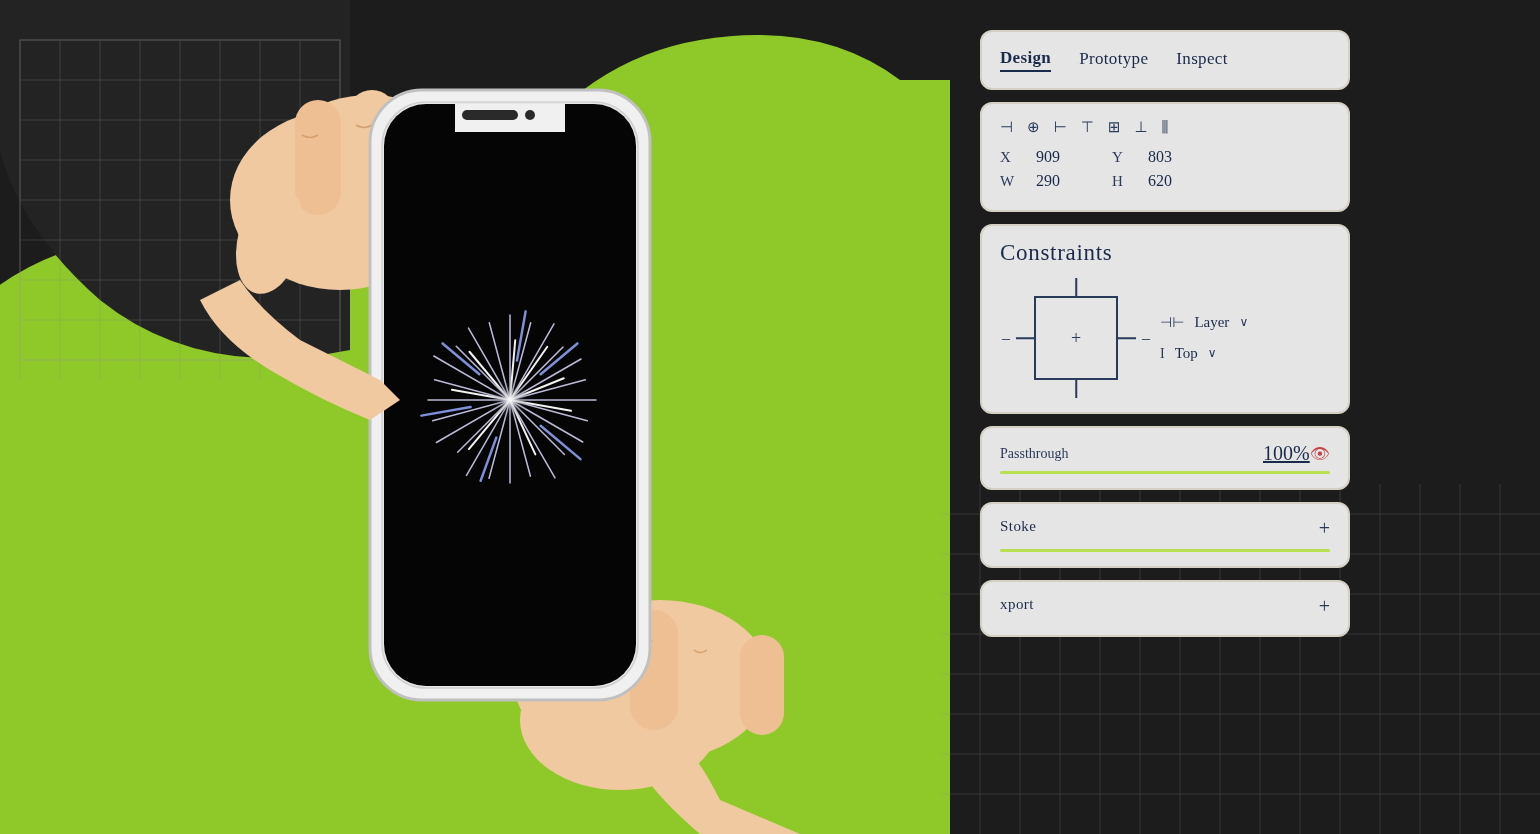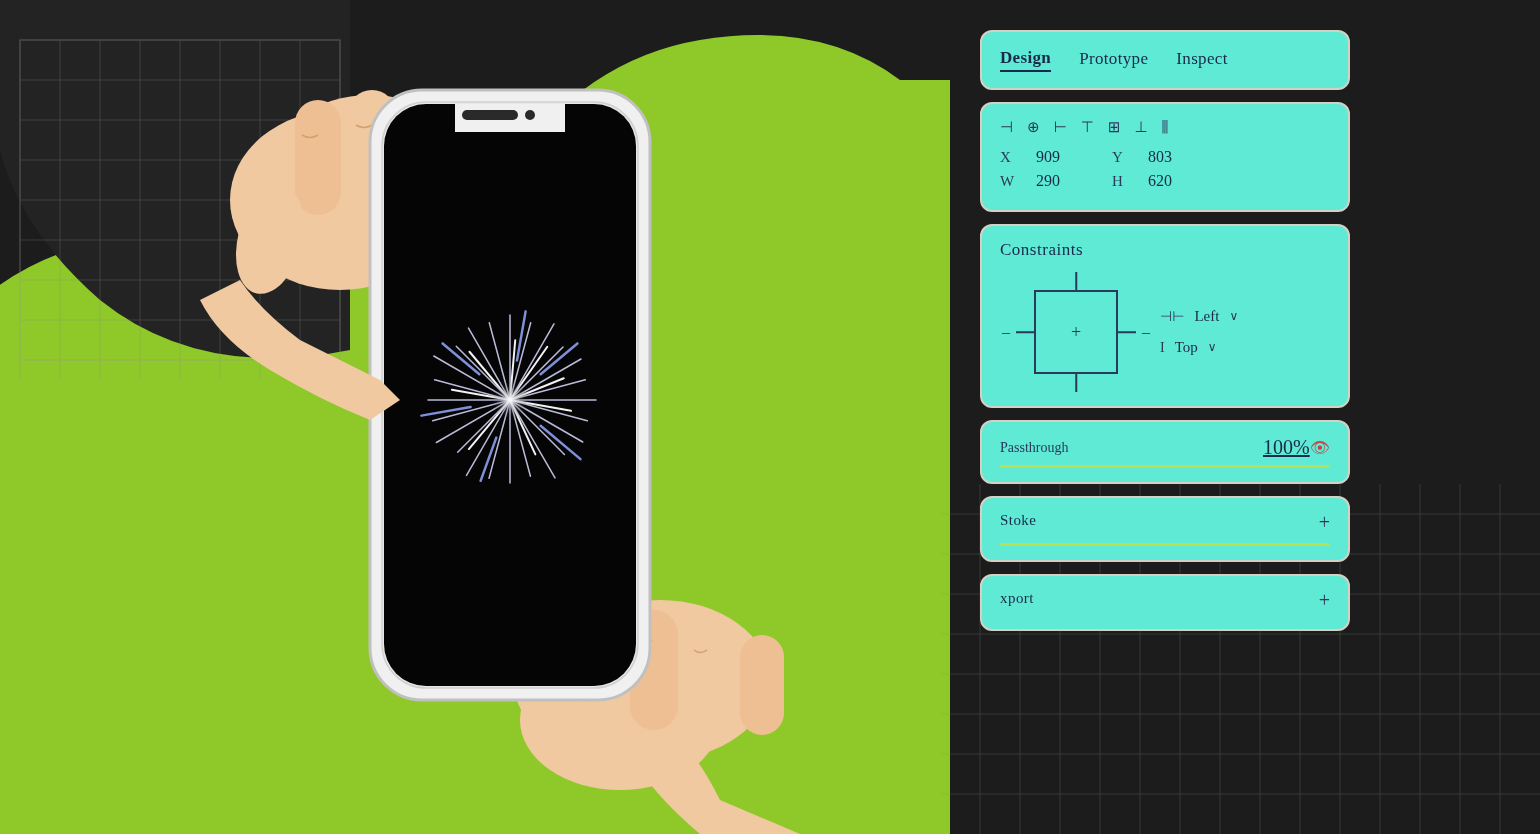--- a/index.html
+++ b/index.html
@@ -46,21 +46,21 @@
       position: absolute;
       top: 30px;
       right: 190px;
       width: 370px;
       display: flex;
       flex-direction: column;
       gap: 12px;
     }
 
     .panel-card {
-      background: #5eead4;
+      background: #e5e5e5;
       border: 2px solid #d4d0c4;
       border-radius: 12px;
       padding: 14px 18px;
     }
 
     
     .tabs-row {
       display: flex;
       gap: 28px;
       align-items: center;
@@ -114,21 +114,21 @@
       font-family: 'Georgia', serif;
       font-size: 16px;
       color: #1a2a4a;
       width: 68px;
       text-align: left;
     }
 
     
     .constraints-title {
       font-family: 'Georgia', serif;
-      font-size: 17px;
+      font-size: 23px;
       color: #1a2a4a;
       margin-bottom: 12px;
       letter-spacing: 0.03em;
     }
 
     .constraints-body {
       display: flex;
       align-items: center;
       gap: 24px;
     }
@@ -446,21 +446,21 @@
         <span style="position:absolute;right:-14px;top:50%;transform:translateY(-50%);font-size:16px;color:#2a3a5a;">–</span>
 
         <div style="position:absolute;top:18px;left:18px;right:18px;bottom:18px;border:2px solid #2a3a5a;display:flex;align-items:center;justify-content:center;">
           <span style="font-size:18px;color:#2a3a5a;">+</span>
         </div>
       </div>
 
       <div class="constraint-options">
         <div class="constraint-opt-row">
           <span class="constraint-opt-icon">⊣⊢</span>
-          <span class="constraint-opt-label">Left</span>
+          <span class="constraint-opt-label">Layer</span>
           <span class="constraint-opt-arrow">∨</span>
         </div>
         <div class="constraint-opt-row">
           <span class="constraint-opt-icon">I</span>
           <span class="constraint-opt-label">Top</span>
           <span class="constraint-opt-arrow">∨</span>
         </div>
       </div>
     </div>
   </div>

